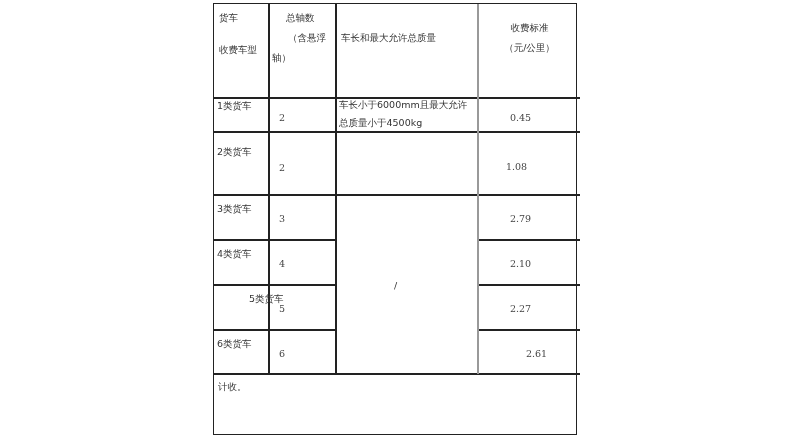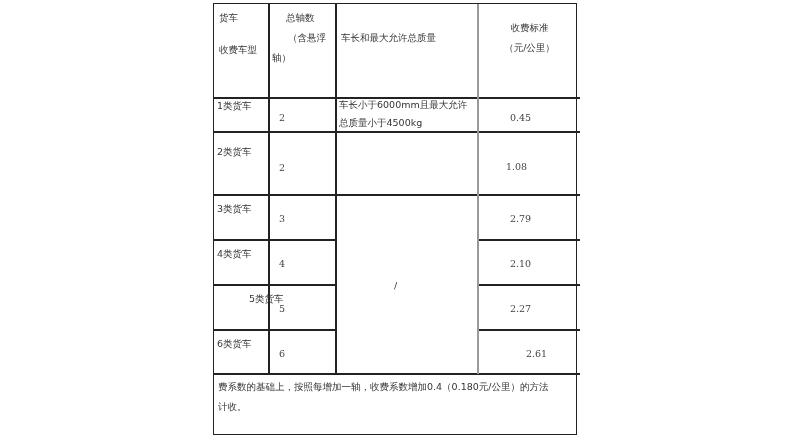--- a/index.html
+++ b/index.html
@@ -75,16 +75,15 @@
   <div class="cell num" style="left:65px;top:295px;">5</div>
   <div class="cell num" style="left:296px;top:295px;">2.27</div>
 
   <div class="cell" style="left:3px;top:330px;">6类货车</div>
   <div class="cell num" style="left:65px;top:340px;">6</div>
   <div class="cell num" style="left:312px;top:340px;">2.61</div>
 
   <div class="cell" style="left:180px;top:272px;">/</div>
 
   <div class="note">
-    <div>费系数的基础上，按照每增加一轴，收费系数增加0.4（0.180元/公里）的方法</div>
     <div>计收。</div>
   </div>
 </div>
 
 </body></html>

